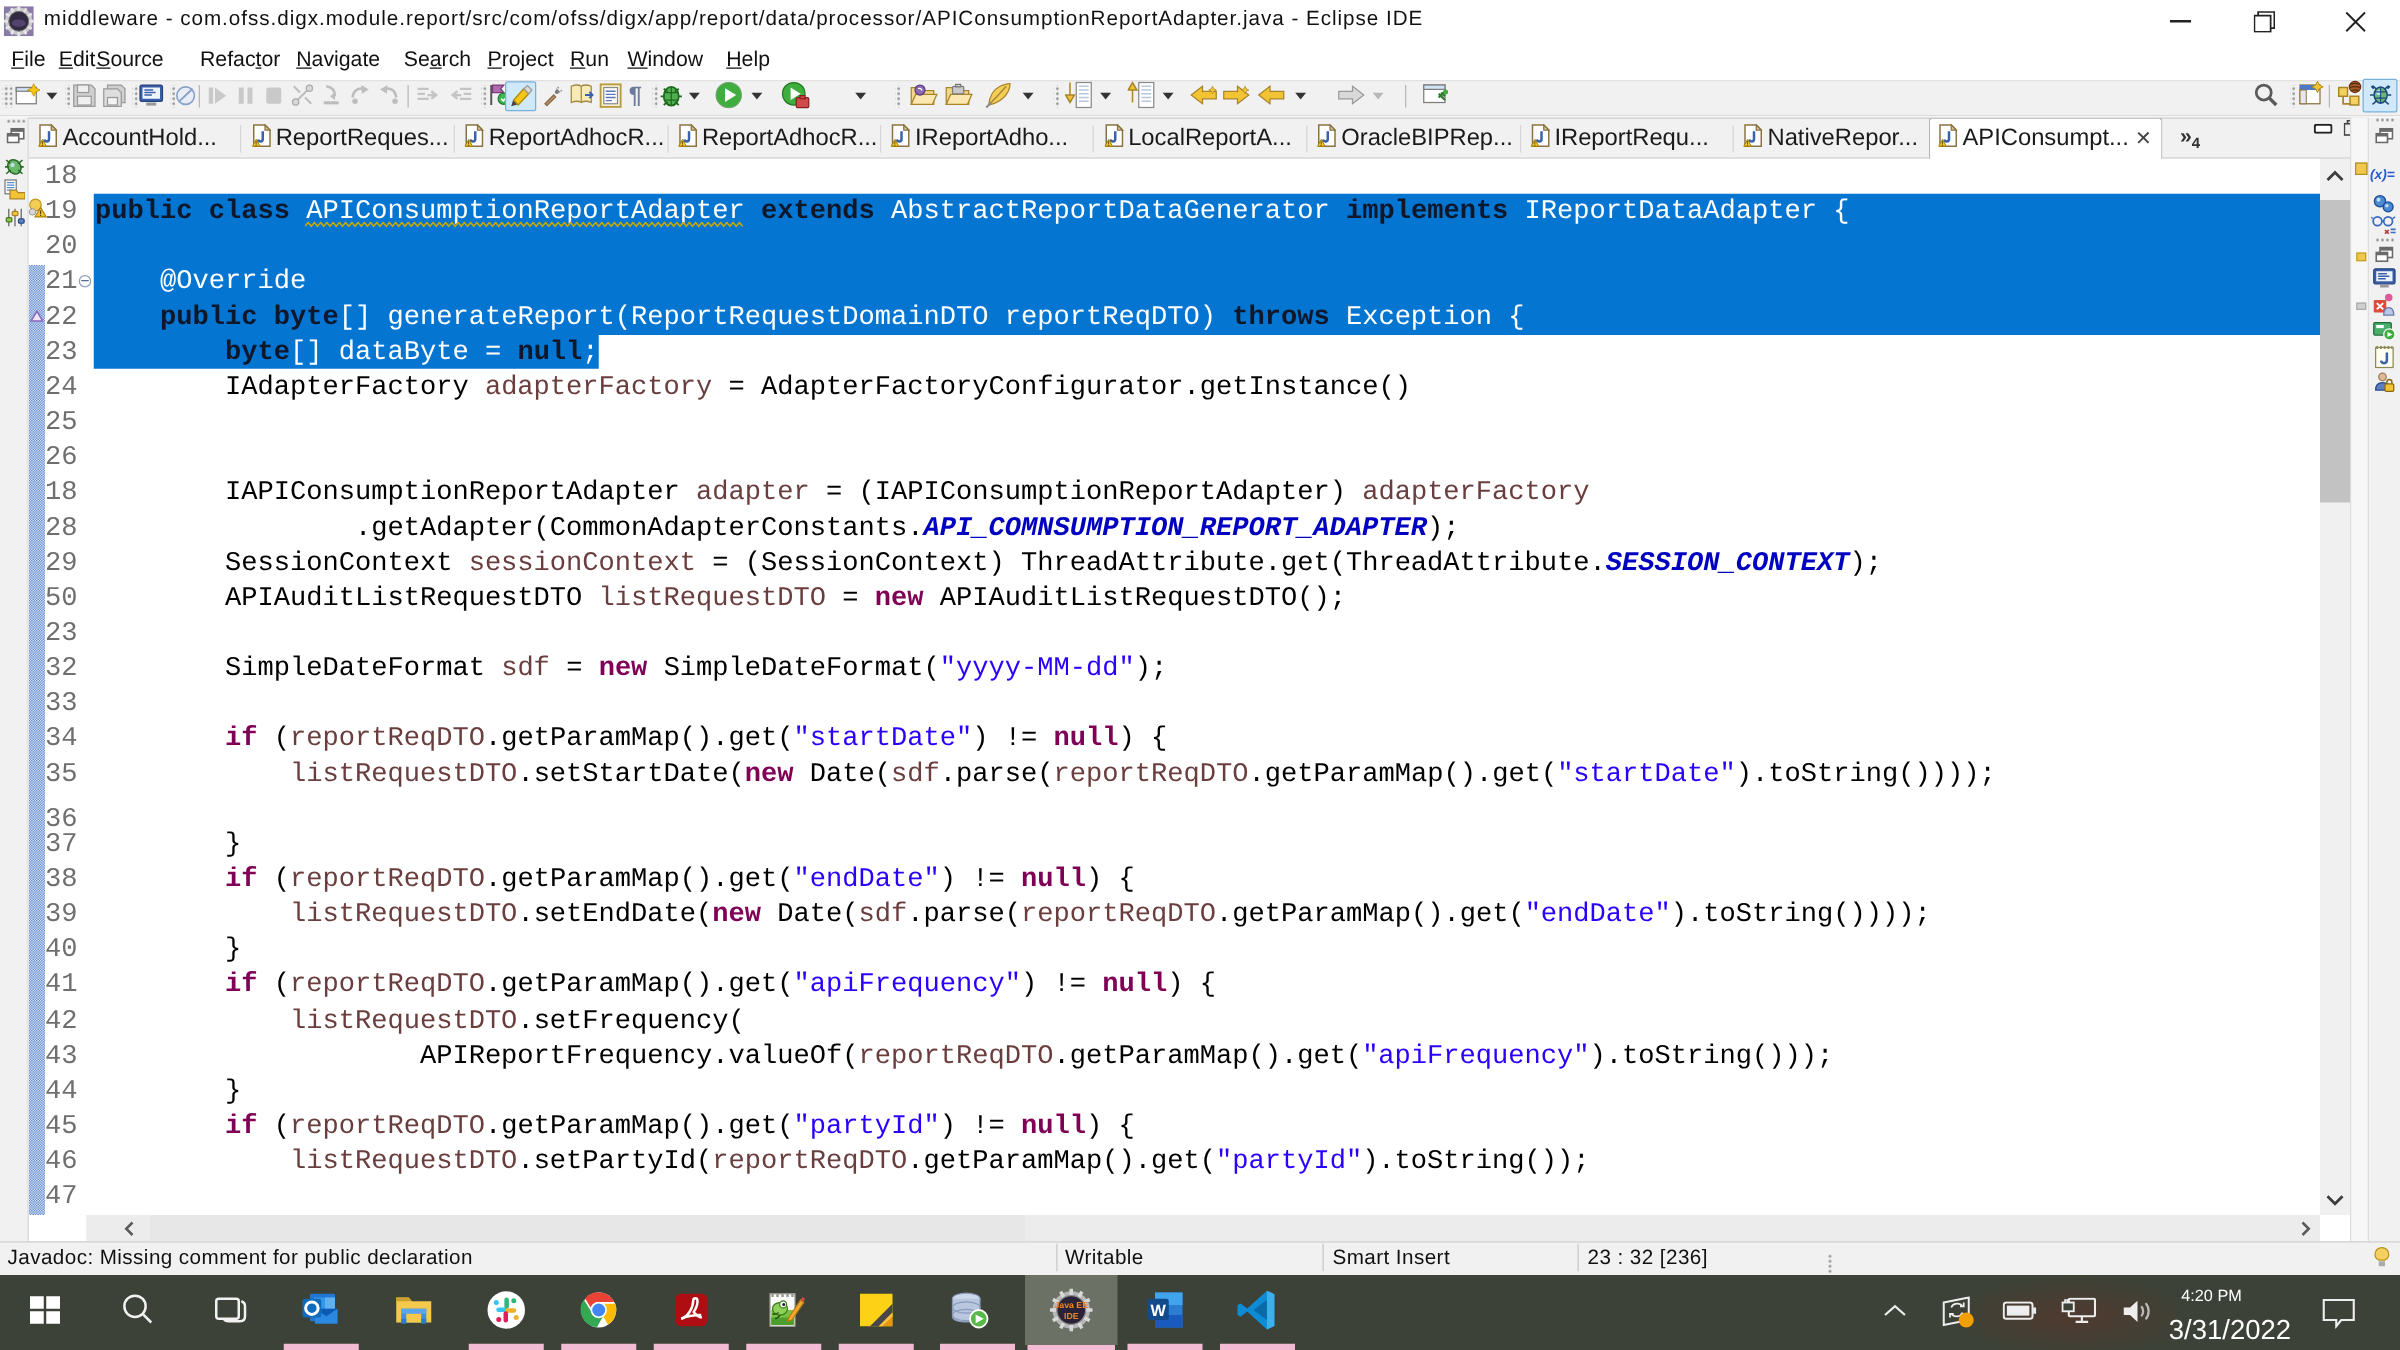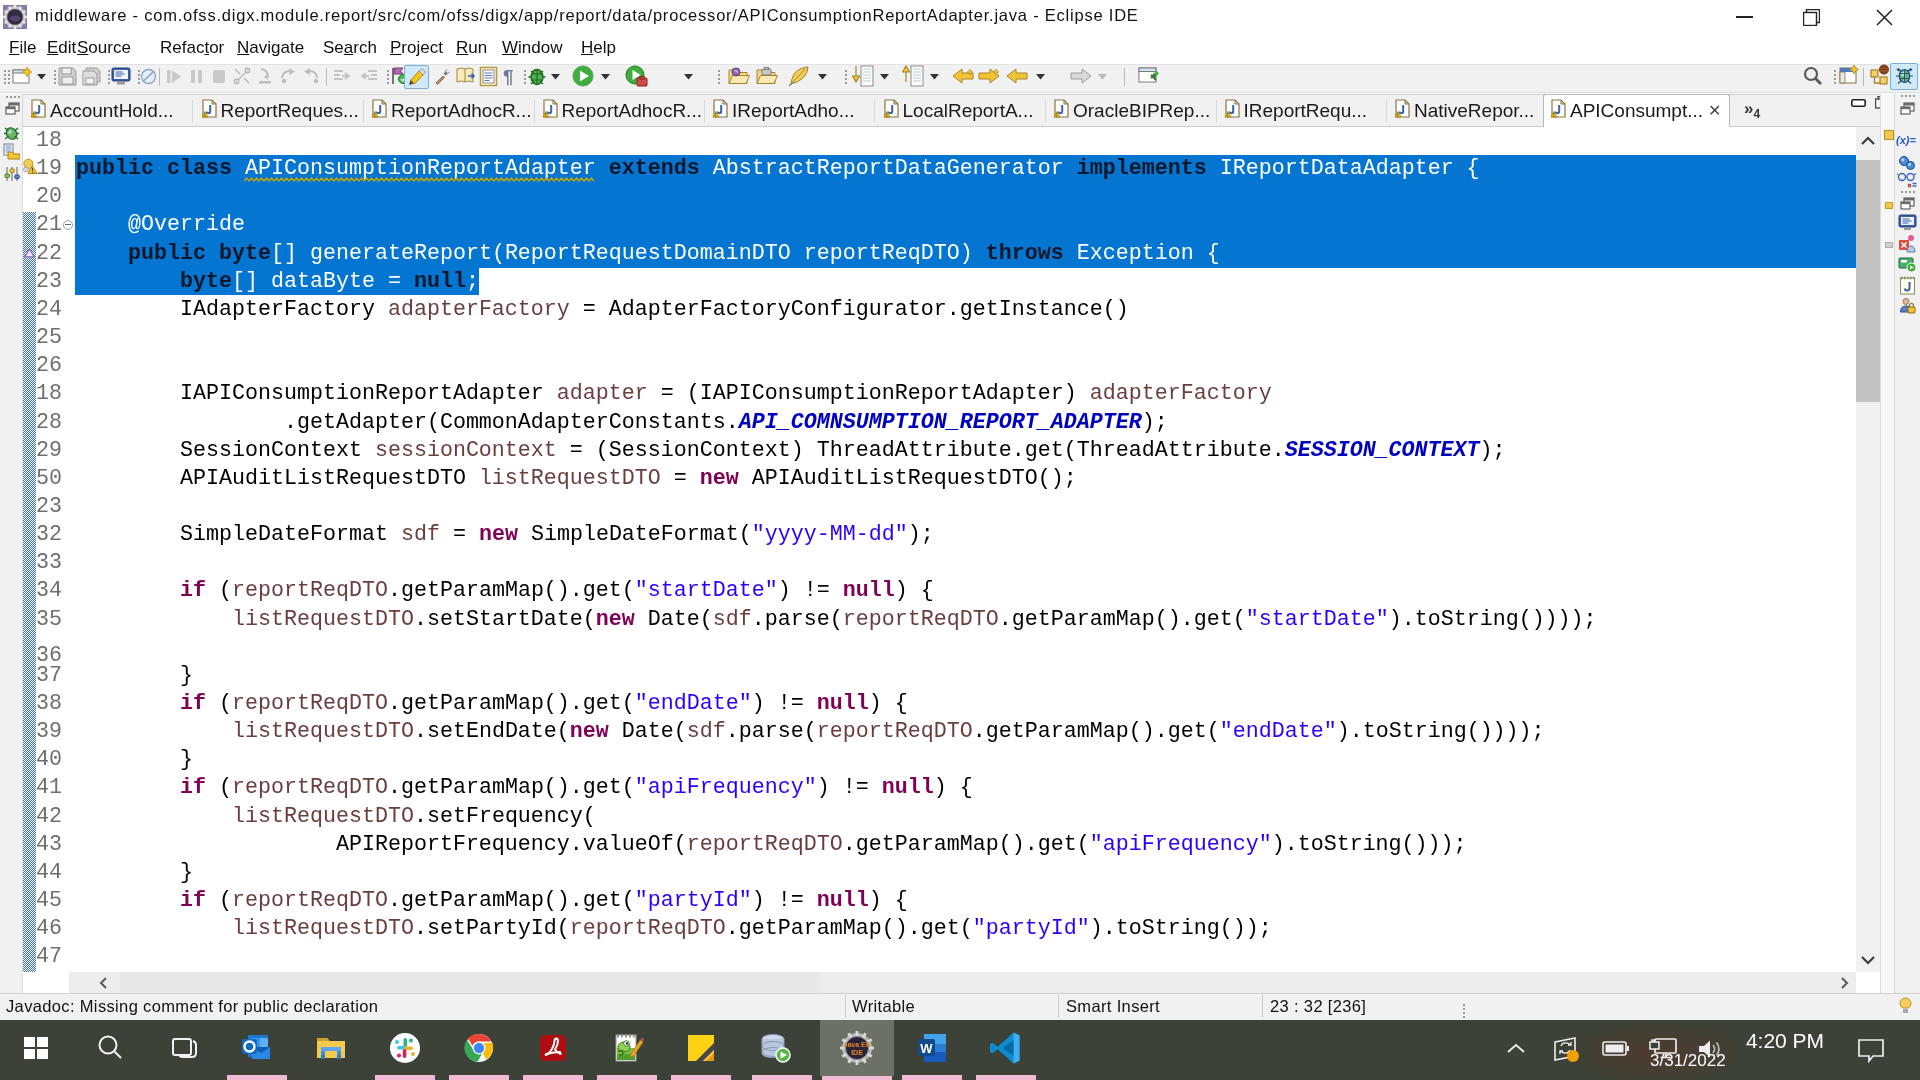--- a/index.html
+++ b/index.html
@@ -703,22 +703,22 @@
 <svg class="abs" style="left:1649px;top:1038px" width="28" height="22" viewBox="0 0 28 22">
 <rect x="6" y="1" width="21" height="14" rx="1" fill="none" stroke="#eee" stroke-width="1.7"></rect>
       <path d="M16.5 15 v4 m-5 0.5 h10" stroke="#eee" stroke-width="1.7"></path>
 <rect x="1" y="4" width="9" height="7" fill="#3c4237" stroke="#eee" stroke-width="1.5"></rect>
       <path d="M3 4 v-2 h2 v2" fill="none" stroke="#eee" stroke-width="1.3"></path>
     </svg>
 <svg class="abs" style="left:1697px;top:1039px" width="27" height="20" viewBox="0 0 27 20">
 <path d="M2 7 h5 l6 -5.5 v17 L7 13 H2 z" fill="#eee"></path>
 <path d="M16 6 a6 6 0 0 1 0 8 M19.5 3.5 a10 10 0 0 1 0 13" fill="none" stroke="#bbb" stroke-width="1.8"></path>
     </svg>
-<div class="abs" style="left:1745px;top:1029px;width:80px;height:20px;font-size:21px;color:#fff;text-align:center">4:20 PM</div>
-<div class="abs" style="left:1650px;top:1051px;width:94px;height:20px;font-size:17px;color:#fff;text-align:left">3/31/2022</div>
+<div class="abs" style="left:1745px;top:1029px;width:80px;height:20px;font-size:13px;color:#fff;text-align:left">4:20 PM</div>
+<div class="abs" style="left:1735px;top:1051px;width:94px;height:20px;font-size:22px;color:#fff;text-align:left">3/31/2022</div>
 <svg class="abs" style="left:1857px;top:1038px" width="28" height="25" viewBox="0 0 28 25">
 <path d="M2 2 h24 v16 h-10 l-4 5 v-5 H2 z" fill="none" stroke="#eee" stroke-width="1.7"></path>
     </svg>
 
 <div class="abs dots" style="left:5px;top:95px"></div>
 <svg class="abs" style="left:5px;top:102px" width="15" height="13" viewBox="0 0 15 13">
 <rect x="4" y="1" width="10" height="8" fill="#fff" stroke="#6a6a6a" stroke-width="1.3"></rect>
       <rect x="4" y="1" width="10" height="2.5" fill="#6a6a6a"></rect>
 <rect x="1" y="5" width="9" height="7" fill="#fff" stroke="#6a6a6a" stroke-width="1.3"></rect>
       <rect x="1" y="5" width="9" height="2.2" fill="#6a6a6a"></rect>

